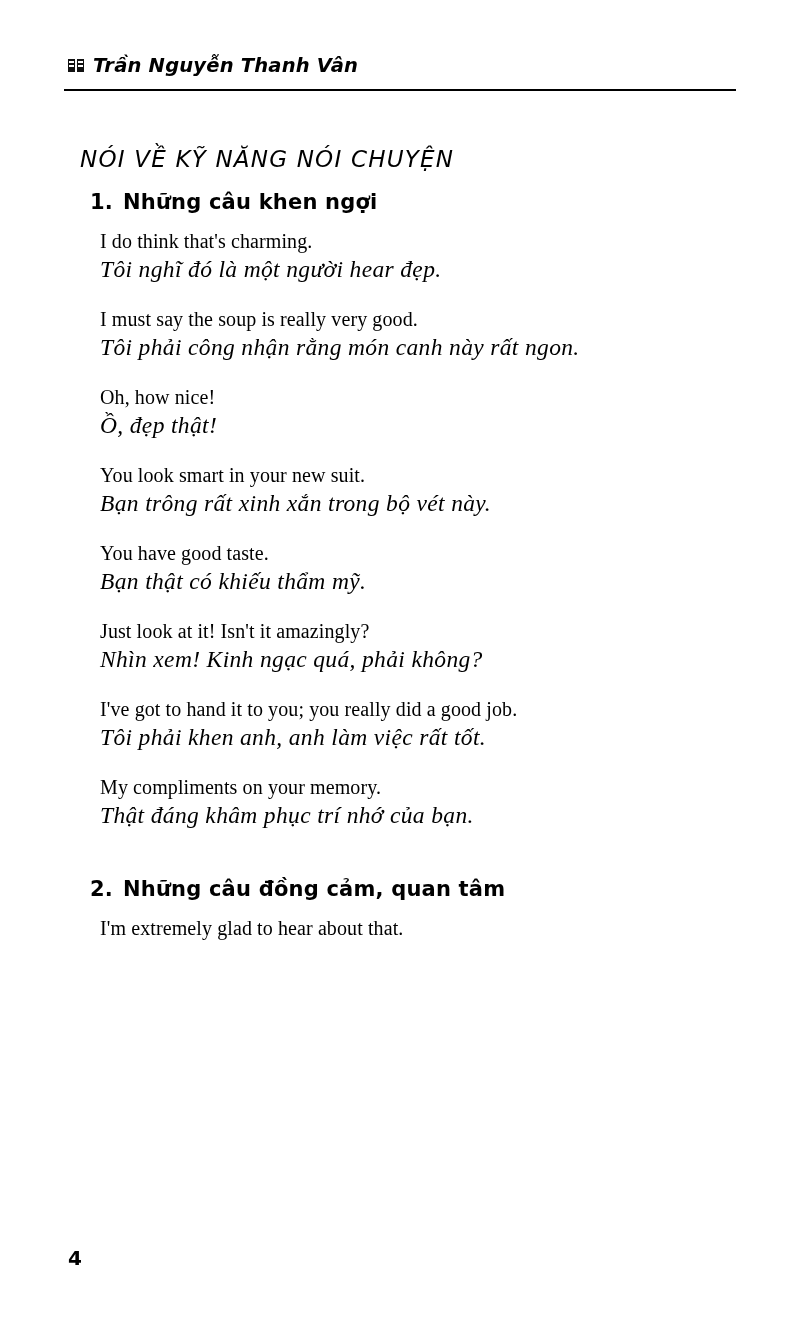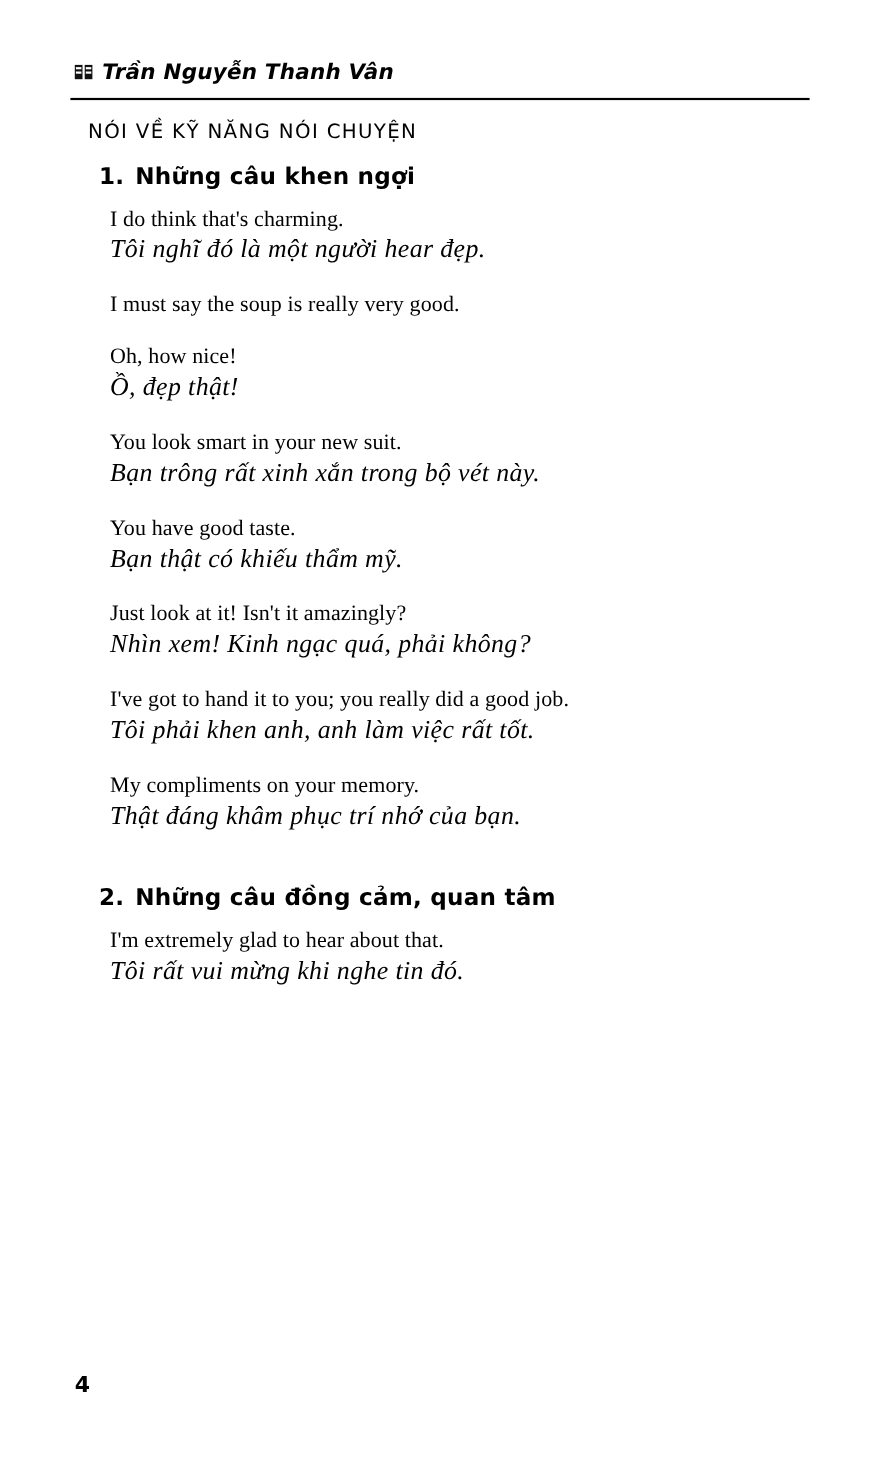--- a/index.html
+++ b/index.html
@@ -60,24 +60,25 @@
   .header-rule {
     border: 0;
     border-top: 2.5px solid #000;
     margin: 6px 0 0 0;
     width: 100%;
   }
 
   
   .chapter-title {
     font-family: "DejaVu Sans", sans-serif;
-    font-size: 18px;
+    font-size: 23px;
     letter-spacing: 1.2px;
-    margin: 18px 0 0 16px;
+    margin: 55px 0 0 16px;
     white-space: nowrap;
+    font-style: italic;
   }
   .section-heading {
     font-family: "DejaVu Sans", sans-serif;
     font-weight: bold;
     font-size: 21px;
     letter-spacing: 0.2px;
     margin: 18px 0 0 26px;
     display: flex;
     gap: 10px;
   }
@@ -144,20 +145,21 @@
     <span>Những câu khen ngợi</span>
   </div>
 
   <div class="pairs">
     <div class="pair">
       <div class="en">I do think that's charming.</div>
       <div class="vi">Tôi nghĩ đó là một người hear đẹp.</div>
     </div>
     <div class="pair">
       <div class="en">I must say the soup is really very good.</div>
+      <div class="vi">Tôi phải công nhận rằng món canh này rất ngon.</div>
     </div>
     <div class="pair">
       <div class="en">Oh, how nice!</div>
       <div class="vi">Ồ, đẹp thật!</div>
     </div>
     <div class="pair">
       <div class="en">You look smart in your new suit.</div>
       <div class="vi">Bạn trông rất xinh xắn trong bộ vét này.</div>
     </div>
     <div class="pair">
@@ -179,18 +181,17 @@
   </div>
 
   <div class="section-heading second">
     <span class="section-num">2.</span>
     <span>Những câu đồng cảm, quan tâm</span>
   </div>
 
   <div class="pairs">
     <div class="pair">
       <div class="en">I'm extremely glad to hear about that.</div>
-      <div class="vi">Tôi rất vui mừng khi nghe tin đó.</div>
     </div>
   </div>
 
   <div class="folio">4</div>
 </div>
 
 </body></html>

